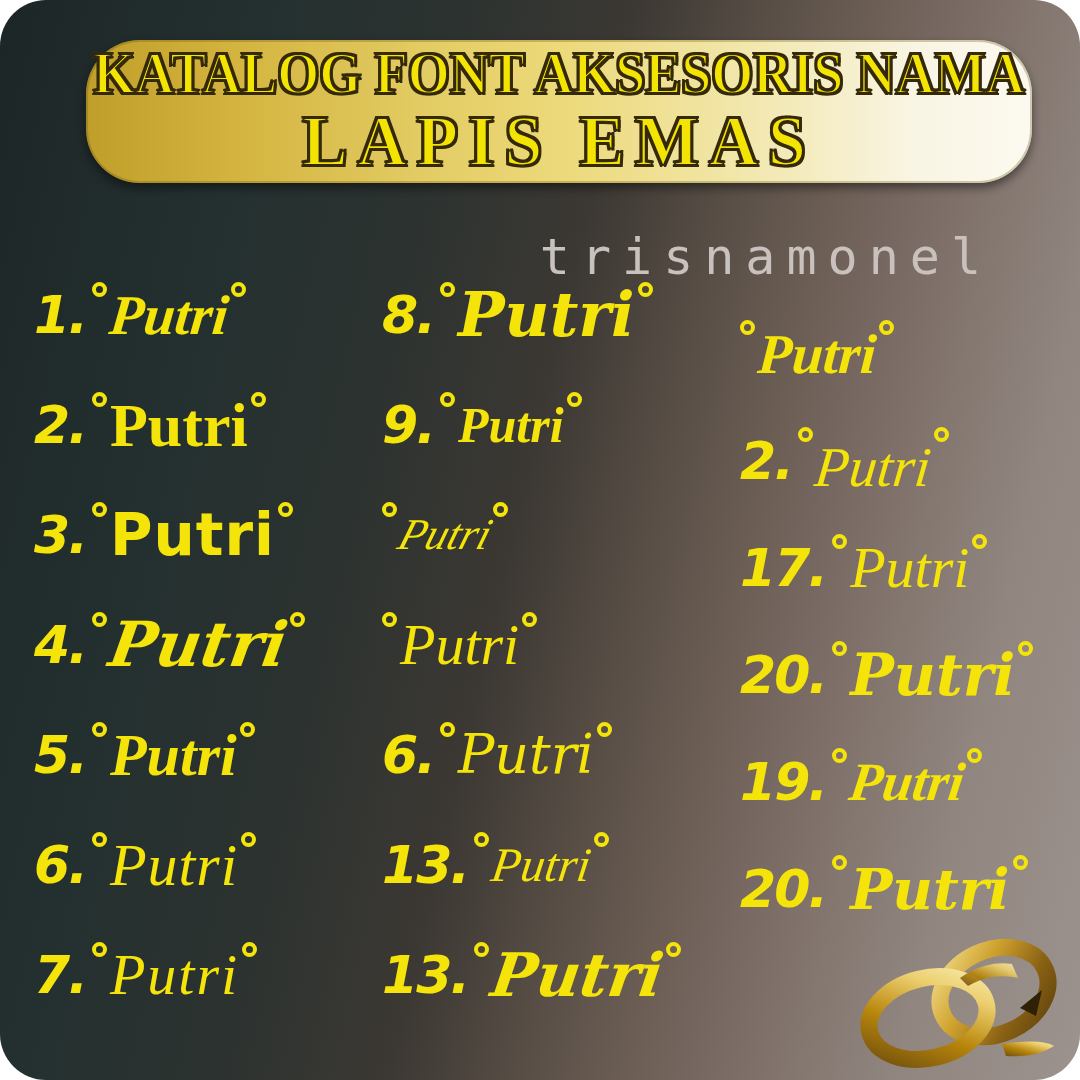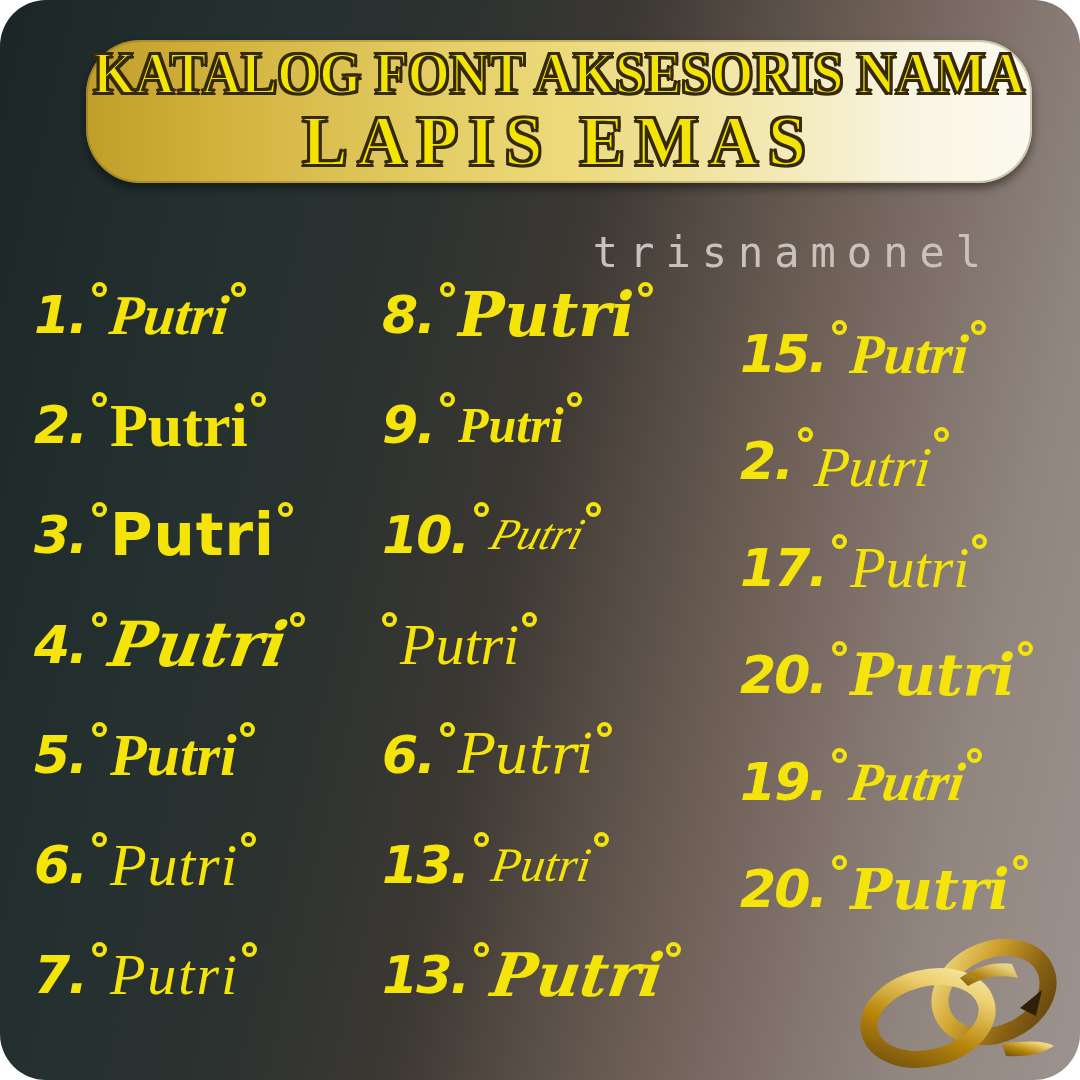--- a/index.html
+++ b/index.html
@@ -35,21 +35,21 @@
     text-shadow:2px 2px 0 #35290b, -2px 2px 0 #35290b, 2px -2px 0 #35290b, -2px -2px 0 #35290b;
     white-space:nowrap;
     line-height:1.05;
   }
   .line1 { font-size:54px; letter-spacing:0px; transform:scaleY(1.1); }
   .line2 { font-size:68px; letter-spacing:10px; transform:scaleY(1.05); margin-top:4px; }
   
   .watermark {
     position:absolute; top:228px; right:88px;
     font-family:"DejaVu Sans Mono","Liberation Mono", monospace;
-    font-size:42px; letter-spacing:11px;
+    font-size:50px; letter-spacing:11px;
     color:#c9c1bd;
   }
   
   .cols { position:absolute; left:34px; top:260px; right:16px; height:775px; display:flex; }
   .col  { display:flex; flex-direction:column; }
   .col-1 { width:348px; }
   .col-2 { width:358px; }
   .col-3 { flex:1; padding-top:40px; }
   .item {
     height:110px; display:flex; align-items:center;
@@ -158,21 +158,20 @@
           <span class="nm">Putri</span>
           <span class="ring ring-right"></span>
         </div>
         <div class="item f9">
           <span class="num">9.</span>
           <span class="ring ring-left"></span>
           <span class="nm">Putri</span>
           <span class="ring ring-right"></span>
         </div>
         <div class="item f10">
-          <span class="num">10.</span>
           <span class="ring ring-left"></span>
           <span class="nm">Putri</span>
           <span class="ring ring-right"></span>
         </div>
         <div class="item f11">
           <span class="ring ring-left"></span>
           <span class="nm">Putri</span>
           <span class="ring ring-right"></span>
         </div>
         <div class="item f12">
@@ -189,21 +188,20 @@
         </div>
         <div class="item f14">
           <span class="num">13.</span>
           <span class="ring ring-left"></span>
           <span class="nm">Putri</span>
           <span class="ring ring-right"></span>
         </div>
       </div>
     <div class="col col-3">
         <div class="item f15">
-          <span class="num">15.</span>
           <span class="ring ring-left"></span>
           <span class="nm">Putri</span>
           <span class="ring ring-right"></span>
         </div>
         <div class="item f16">
           <span class="num">2.</span>
           <span class="ring ring-left"></span>
           <span class="nm">Putri</span>
           <span class="ring ring-right"></span>
         </div>

